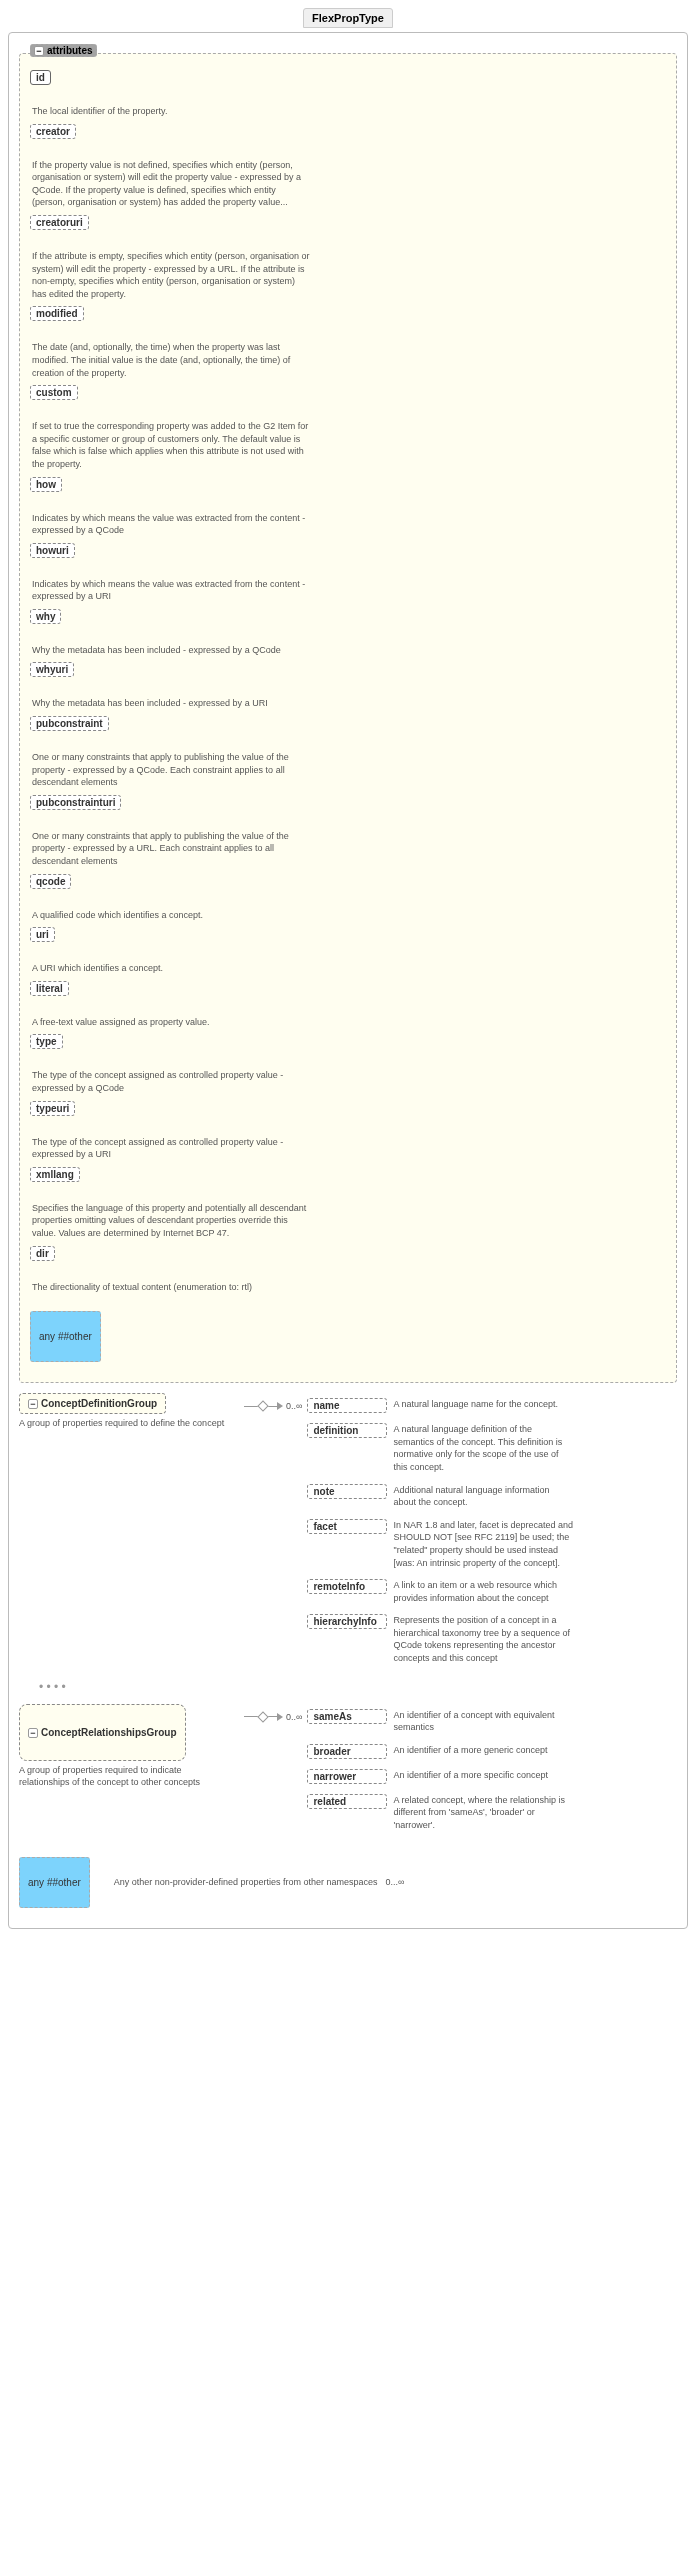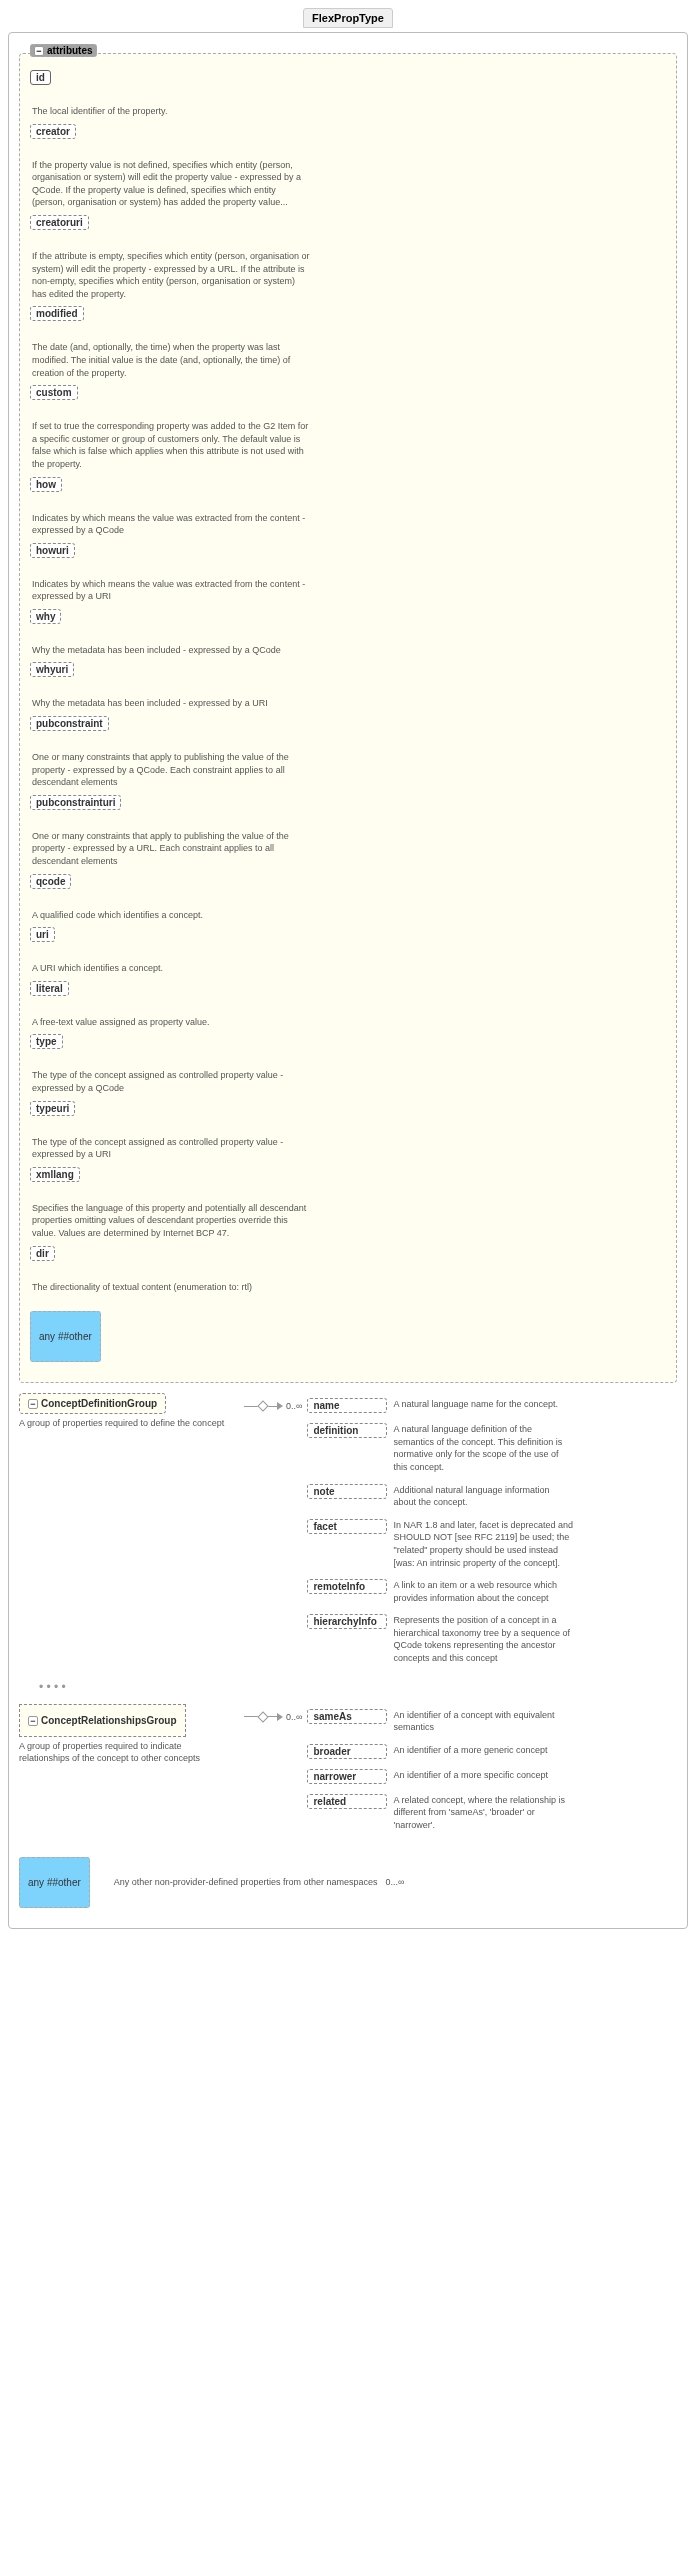--- a/index.html
+++ b/index.html
@@ -376,21 +376,21 @@
             <div class="right-item-desc">Represents the position of a concept in a hierarchical taxonomy tree by a sequence of QCode tokens representing the ancestor concepts and this concept</div>
           </div>
         </div>
       </div>
 
       <div style="text-align:left; margin:5px 0; font-size:12px; color:#999; padding-left:20px;">• • • •</div>
 
       <div style="display:flex; align-items:flex-start; margin:10px 0; position:relative;">
 
         <div style="display:flex; flex-direction:column; align-items:flex-start; width:220px; flex-shrink:0;">
-          <div style="border:1.5px dashed #888; border-radius:0; padding:10px 8px; background:#fffef0; font-size:10px; font-weight:bold; color:#333; display:inline-block;">
+          <div style="border:1.5px dashed #888; border-radius:8px; padding:22px 8px; background:#fffef0; font-size:10px; font-weight:bold; color:#333; display:inline-block;">
             <span class="collapse-icon">−</span><span>ConceptRelationshipsGroup</span>
           </div>
           <div style="font-size:9px; color:#555; margin-top:3px; max-width:210px; line-height:1.4;">A group of properties required to indicate relationships of the concept to other concepts</div>
         </div>
 
         <div style="display:flex; align-items:center; padding:0 5px; padding-top:8px;">
           <div style="height:1px; width:15px; background:#999;"></div>
           <div style="width:8px; height:8px; background:#fff; border:1px solid #999; transform:rotate(45deg);"></div>
           <div style="height:1px; width:10px; background:#999;"></div>
           <div style="width:0; height:0; border-top:4px solid transparent; border-bottom:4px solid transparent; border-left:6px solid #999;"></div>

